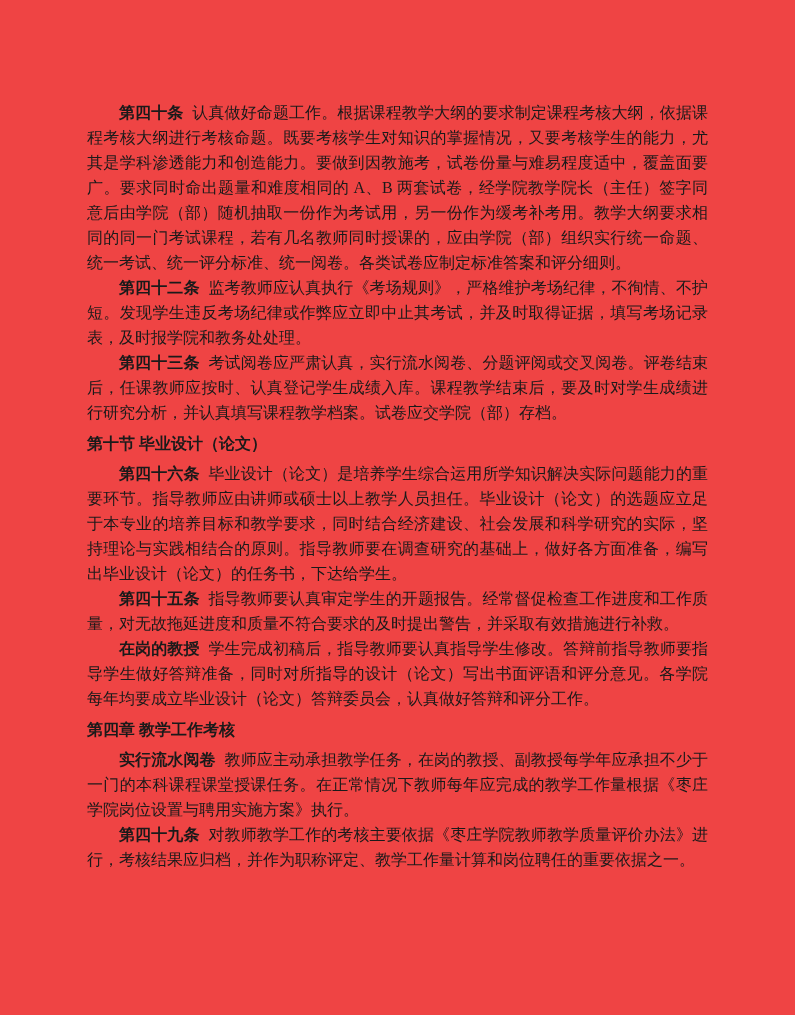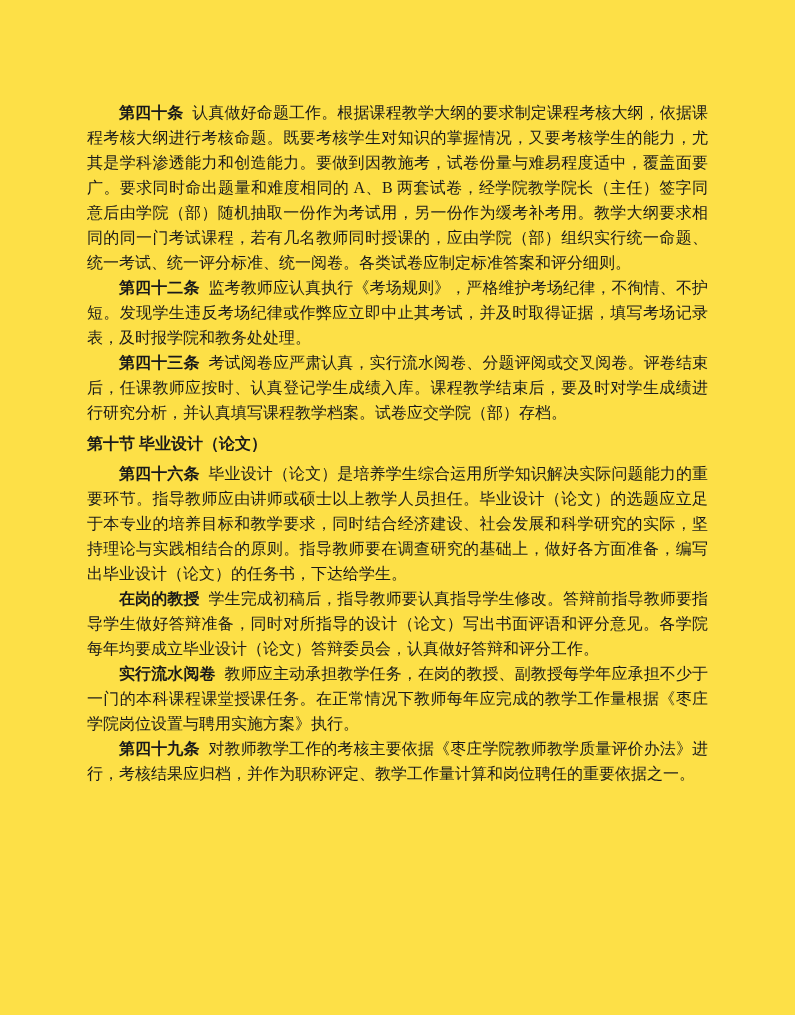--- a/index.html
+++ b/index.html
@@ -5,21 +5,21 @@
   html, body {
     margin: 0;
     padding: 0;
     background: #ffffff;
   }
   .page {
     position: relative;
     width: 795px;
     height: 1015px;
     margin: 0 auto;
-    background: #fde047;
+    background: #ef4444;
     box-sizing: border-box;
     padding: 100px 87px 20px 87px;
     font-family: "Liberation Serif", "DejaVu Serif", serif;
     font-size: 16px;
     line-height: 25px;
     color: #1a1a1a;
     overflow: hidden;
   }
   .para {
     margin: 0;
@@ -56,25 +56,29 @@
   <p class="para">
     <span class="article-label">第四十三条</span><span>考试阅卷应严肃认真，实行流水阅卷、分题评阅或交叉阅卷。评卷结束后，任课教师应按时、认真登记学生成绩入库。课程教学结束后，要及时对学生成绩进行研究分析，并认真填写课程教学档案。试卷应交学院（部）存档。</span>
   </p>
 
   <h3 class="heading">第十节 毕业设计（论文）</h3>
 
   <p class="para">
     <span class="article-label">第四十六条</span><span>毕业设计（论文）是培养学生综合运用所学知识解决实际问题能力的重要环节。指导教师应由讲师或硕士以上教学人员担任。毕业设计（论文）的选题应立足于本专业的培养目标和教学要求，同时结合经济建设、社会发展和科学研究的实际，坚持理论与实践相结合的原则。指导教师要在调查研究的基础上，做好各方面准备，编写出毕业设计（论文）的任务书，下达给学生。</span>
   </p>
 
+  <p class="para">
+    <span class="article-label">第四十五条</span><span>指导教师要认真审定学生的开题报告。经常督促检查工作进度和工作质量，对无故拖延进度和质量不符合要求的及时提出警告，并采取有效措施进行补救。</span>
+  </p>
 
   <p class="para">
     <span class="article-label">在岗的教授</span><span>学生完成初稿后，指导教师要认真指导学生修改。答辩前指导教师要指导学生做好答辩准备，同时对所指导的设计（论文）写出书面评语和评分意见。各学院每年均要成立毕业设计（论文）答辩委员会，认真做好答辩和评分工作。</span>
   </p>
 
+  <h3 class="heading">第四章 教学工作考核</h3>
 
 
   <p class="para">
     <span class="article-label">实行流水阅卷</span><span>教师应主动承担教学任务，在岗的教授、副教授每学年应承担不少于一门的本科课程课堂授课任务。在正常情况下教师每年应完成的教学工作量根据《枣庄学院岗位设置与聘用实施方案》执行。</span>
   </p>
 
   <p class="para">
     <span class="article-label">第四十九条</span><span>对教师教学工作的考核主要依据《枣庄学院教师教学质量评价办法》进行，考核结果应归档，并作为职称评定、教学工作量计算和岗位聘任的重要依据之一。</span>
   </p>
 

